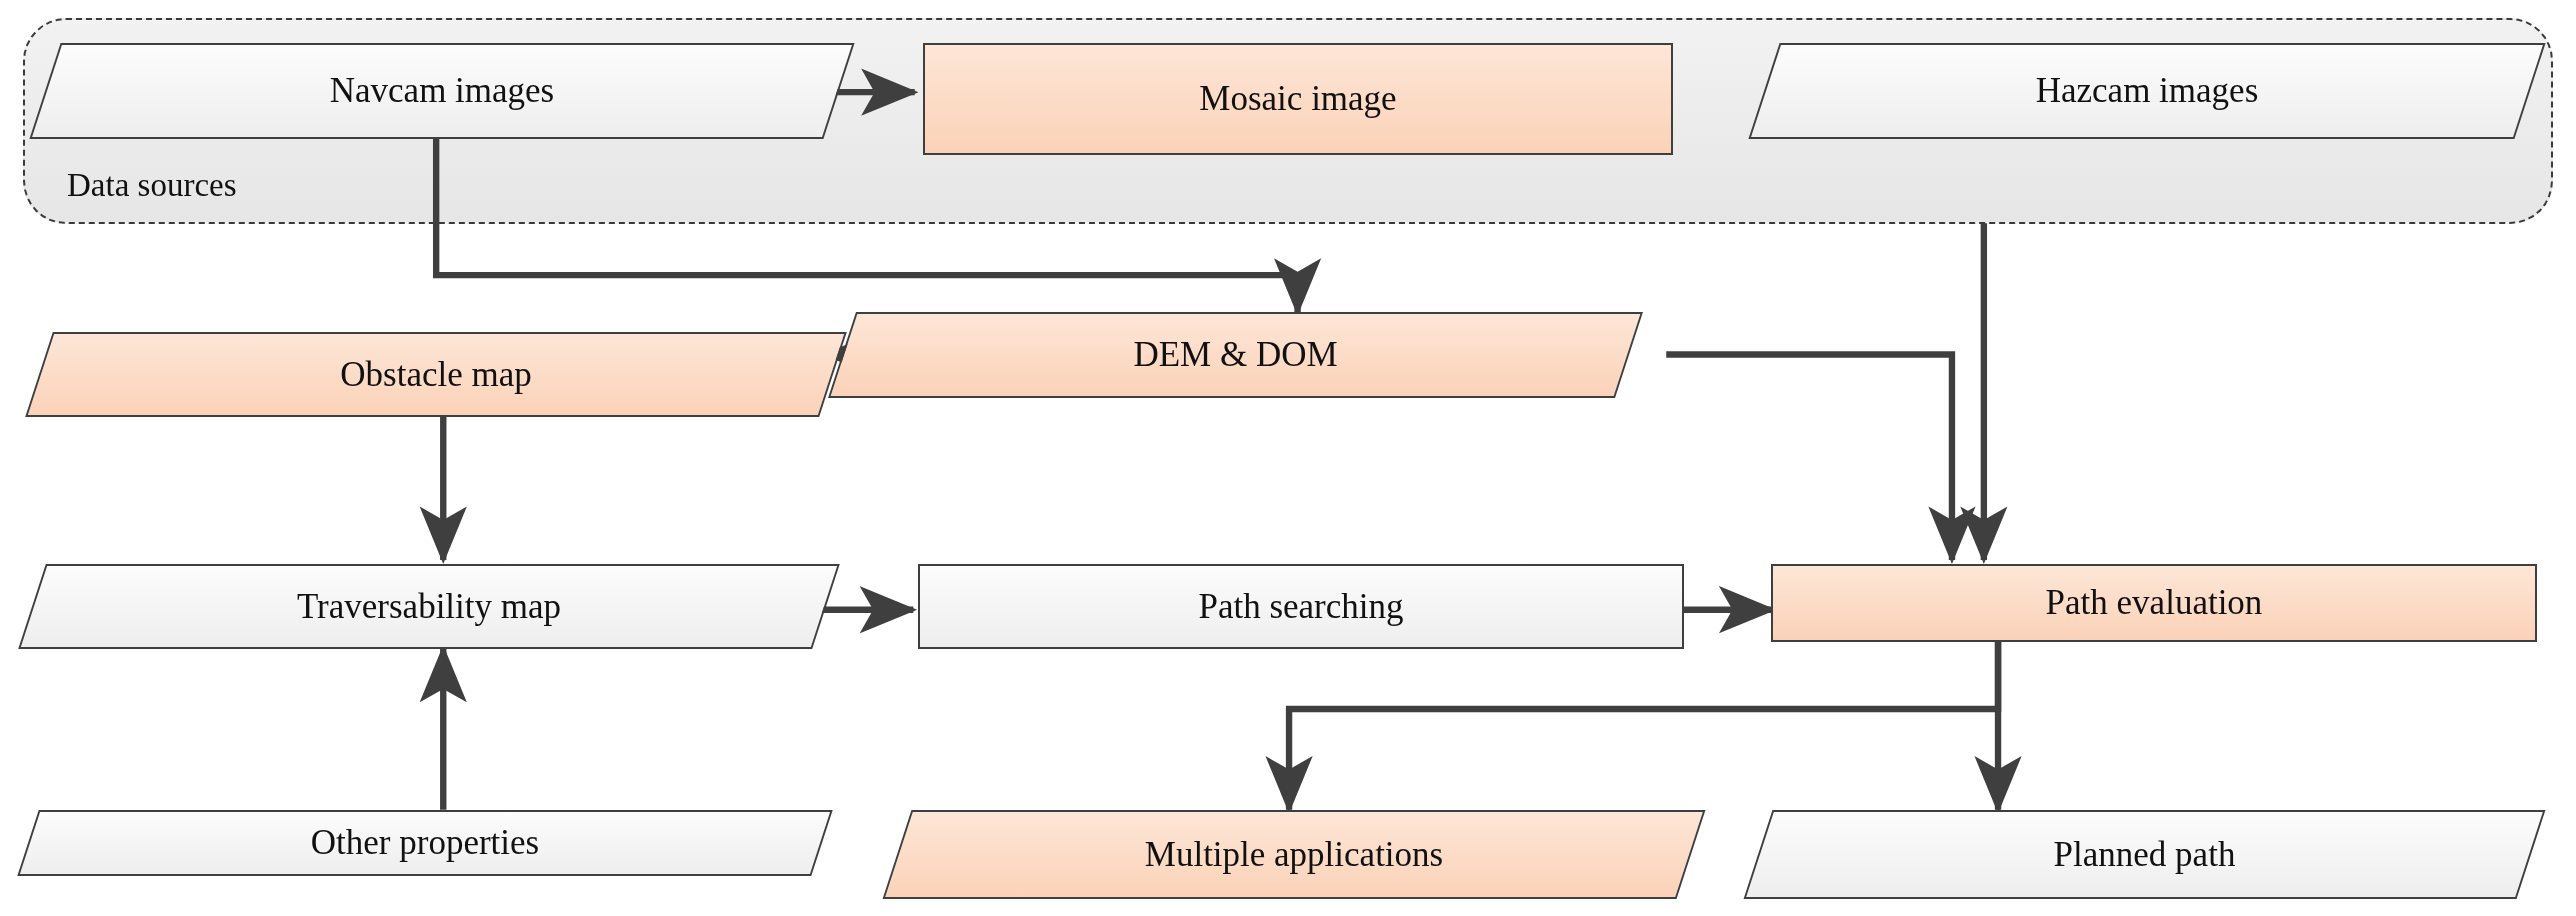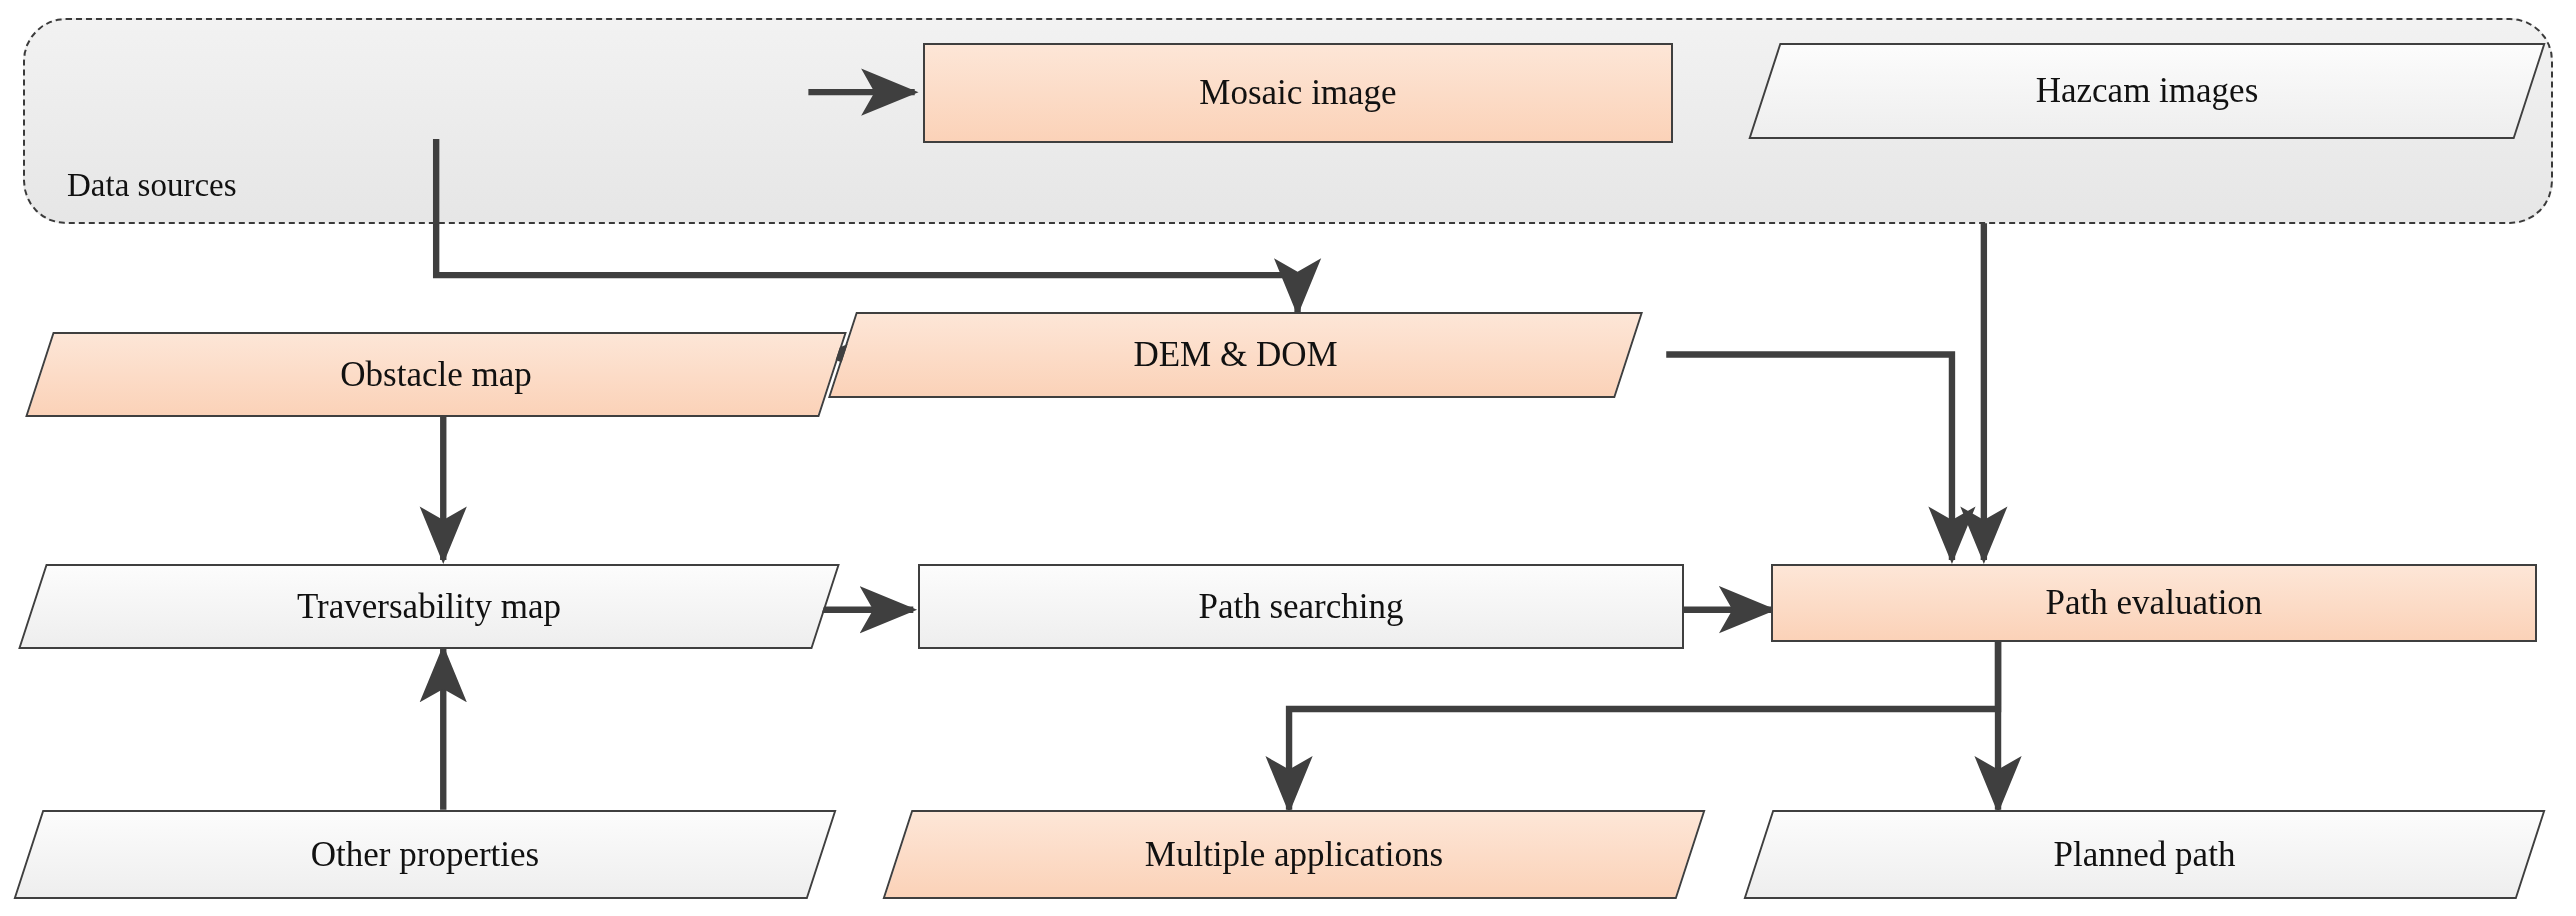--- a/index.html
+++ b/index.html
@@ -54,22 +54,26 @@
       <path d="M1135,860 L1288,860" marker-end="url(#ah)"></path>
 
       <path d="M2370,860 L2500,860" marker-end="url(#ah)"></path>
 
       <path d="M2818,905 L2818,1000 L1818,1000 L1818,1142" marker-end="url(#ah)"></path>
 
       <path d="M2818,905 L2818,1142" marker-end="url(#ah)"></path>
     </g>
   </svg>
 
+  <div class="node para" style="left:45px;top:43px;width:794px;height:96px;">
+    <span class="skewbg fill-grey"></span>
+    <span class="lbl">Navcam images</span>
+  </div>
 
-  <div class="node rect fill-peach" style="left:923px;top:43px;width:750px;height:100px;">
+  <div class="node rect fill-peach" style="left:923px;top:43px;width:750px;height:112px;">
     <span class="lbl">Mosaic image</span>
   </div>
 
   <div class="node para" style="left:1764px;top:43px;width:766px;height:96px;">
     <span class="skewbg fill-grey"></span>
     <span class="lbl">Hazcam images</span>
   </div>
 
   <div class="node para" style="left:39px;top:332px;width:794px;height:85px;">
     <span class="skewbg fill-peach"></span>
@@ -87,21 +91,21 @@
   </div>
 
   <div class="node rect fill-grey" style="left:918px;top:564px;width:766px;height:85px;text-align:center;">
     <span class="lbl">Path searching</span>
   </div>
 
   <div class="node rect fill-peach" style="left:1771px;top:564px;width:766px;height:78px;text-align:right;">
     <span class="lbl">Path evaluation</span>
   </div>
 
-  <div class="node para" style="left:28px;top:810px;width:794px;height:89px;">
+  <div class="node para" style="left:28px;top:810px;width:794px;height:66px;">
     <span class="skewbg fill-grey"></span>
     <span class="lbl">Other properties</span>
   </div>
 
   <div class="node para" style="left:1758px;top:810px;width:773px;height:89px;">
     <span class="skewbg fill-grey"></span>
     <span class="lbl">Planned path</span>
   </div>
 
   <div class="node para" style="left:897px;top:810px;width:794px;height:89px;">

